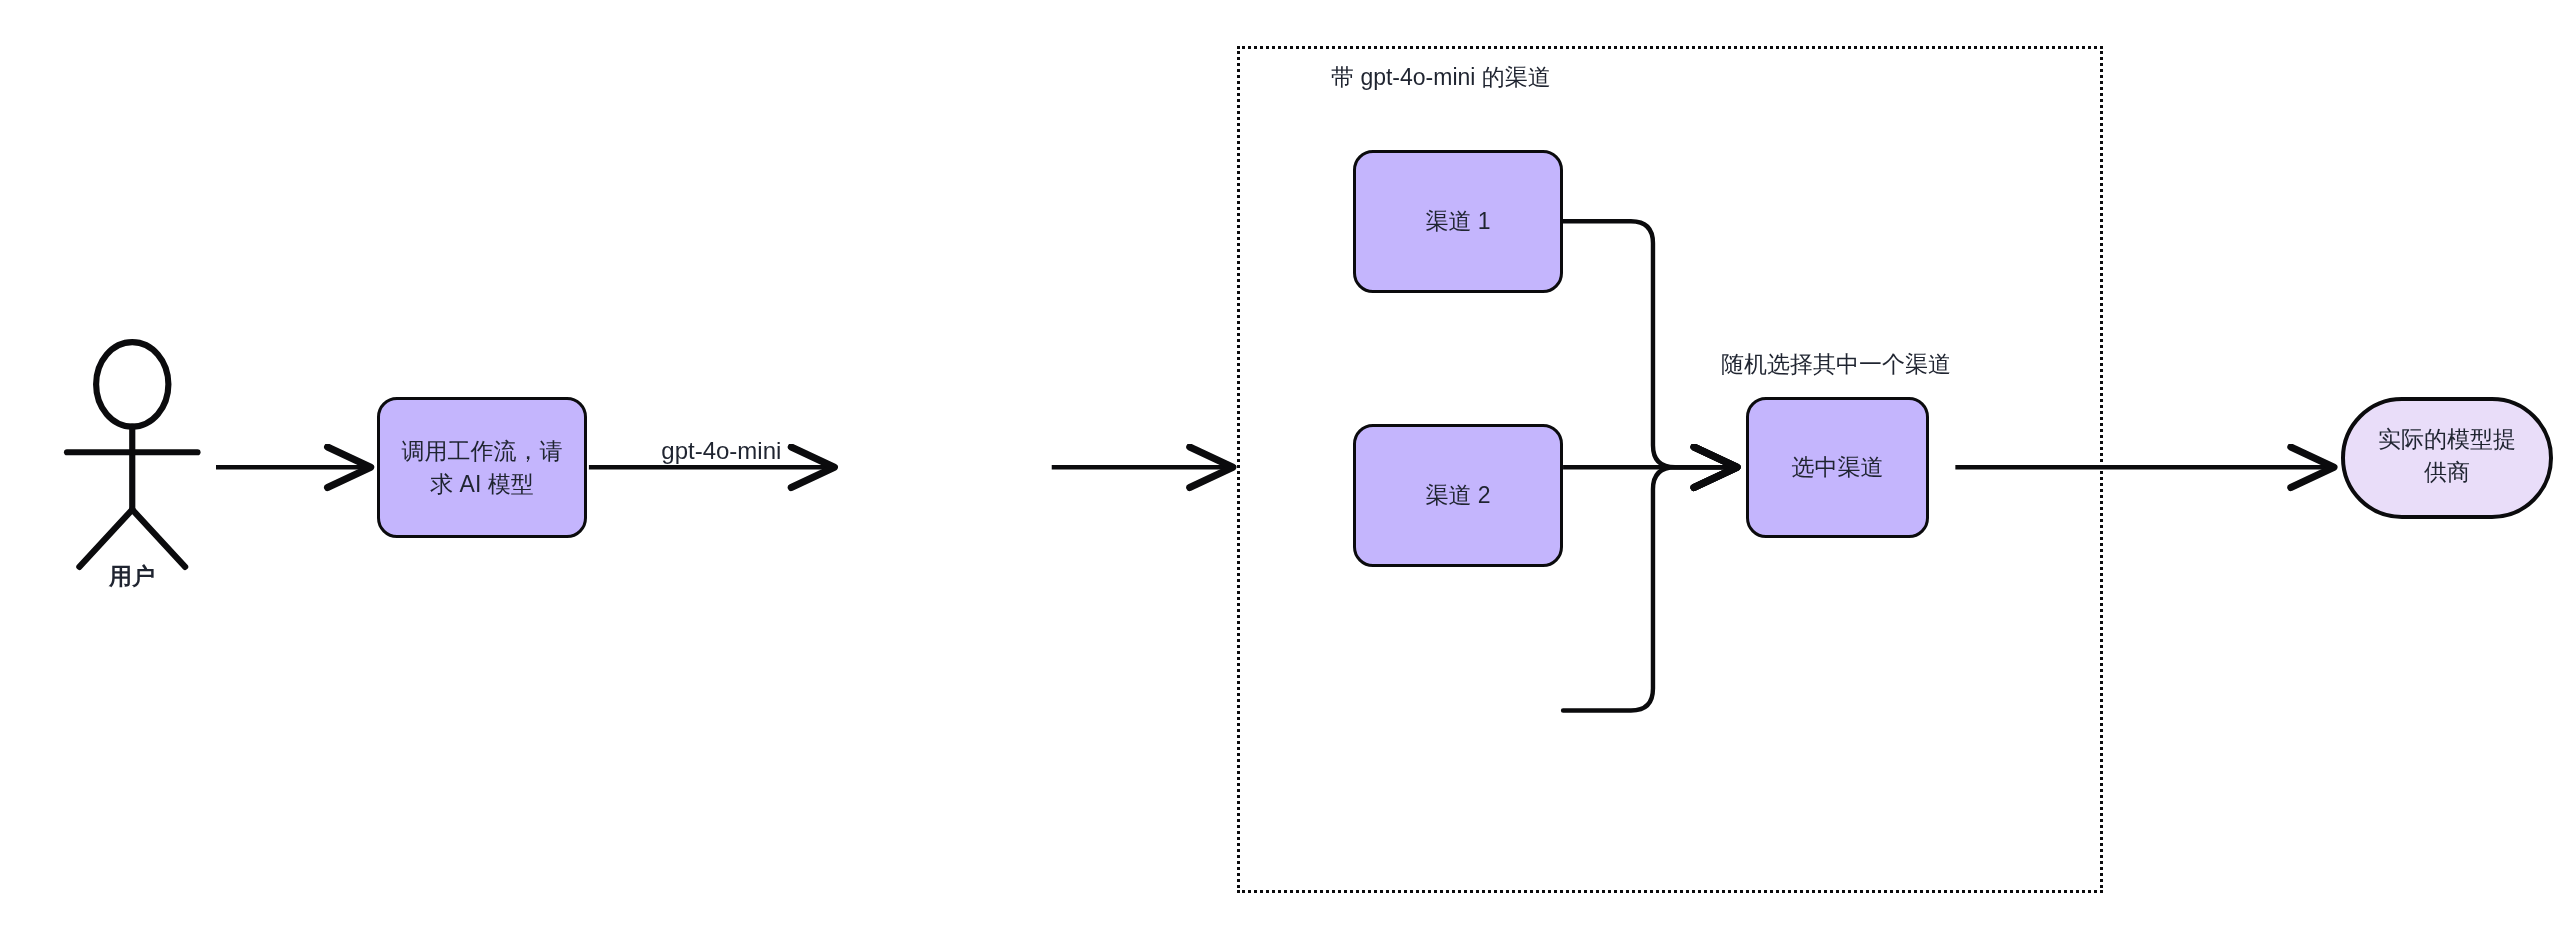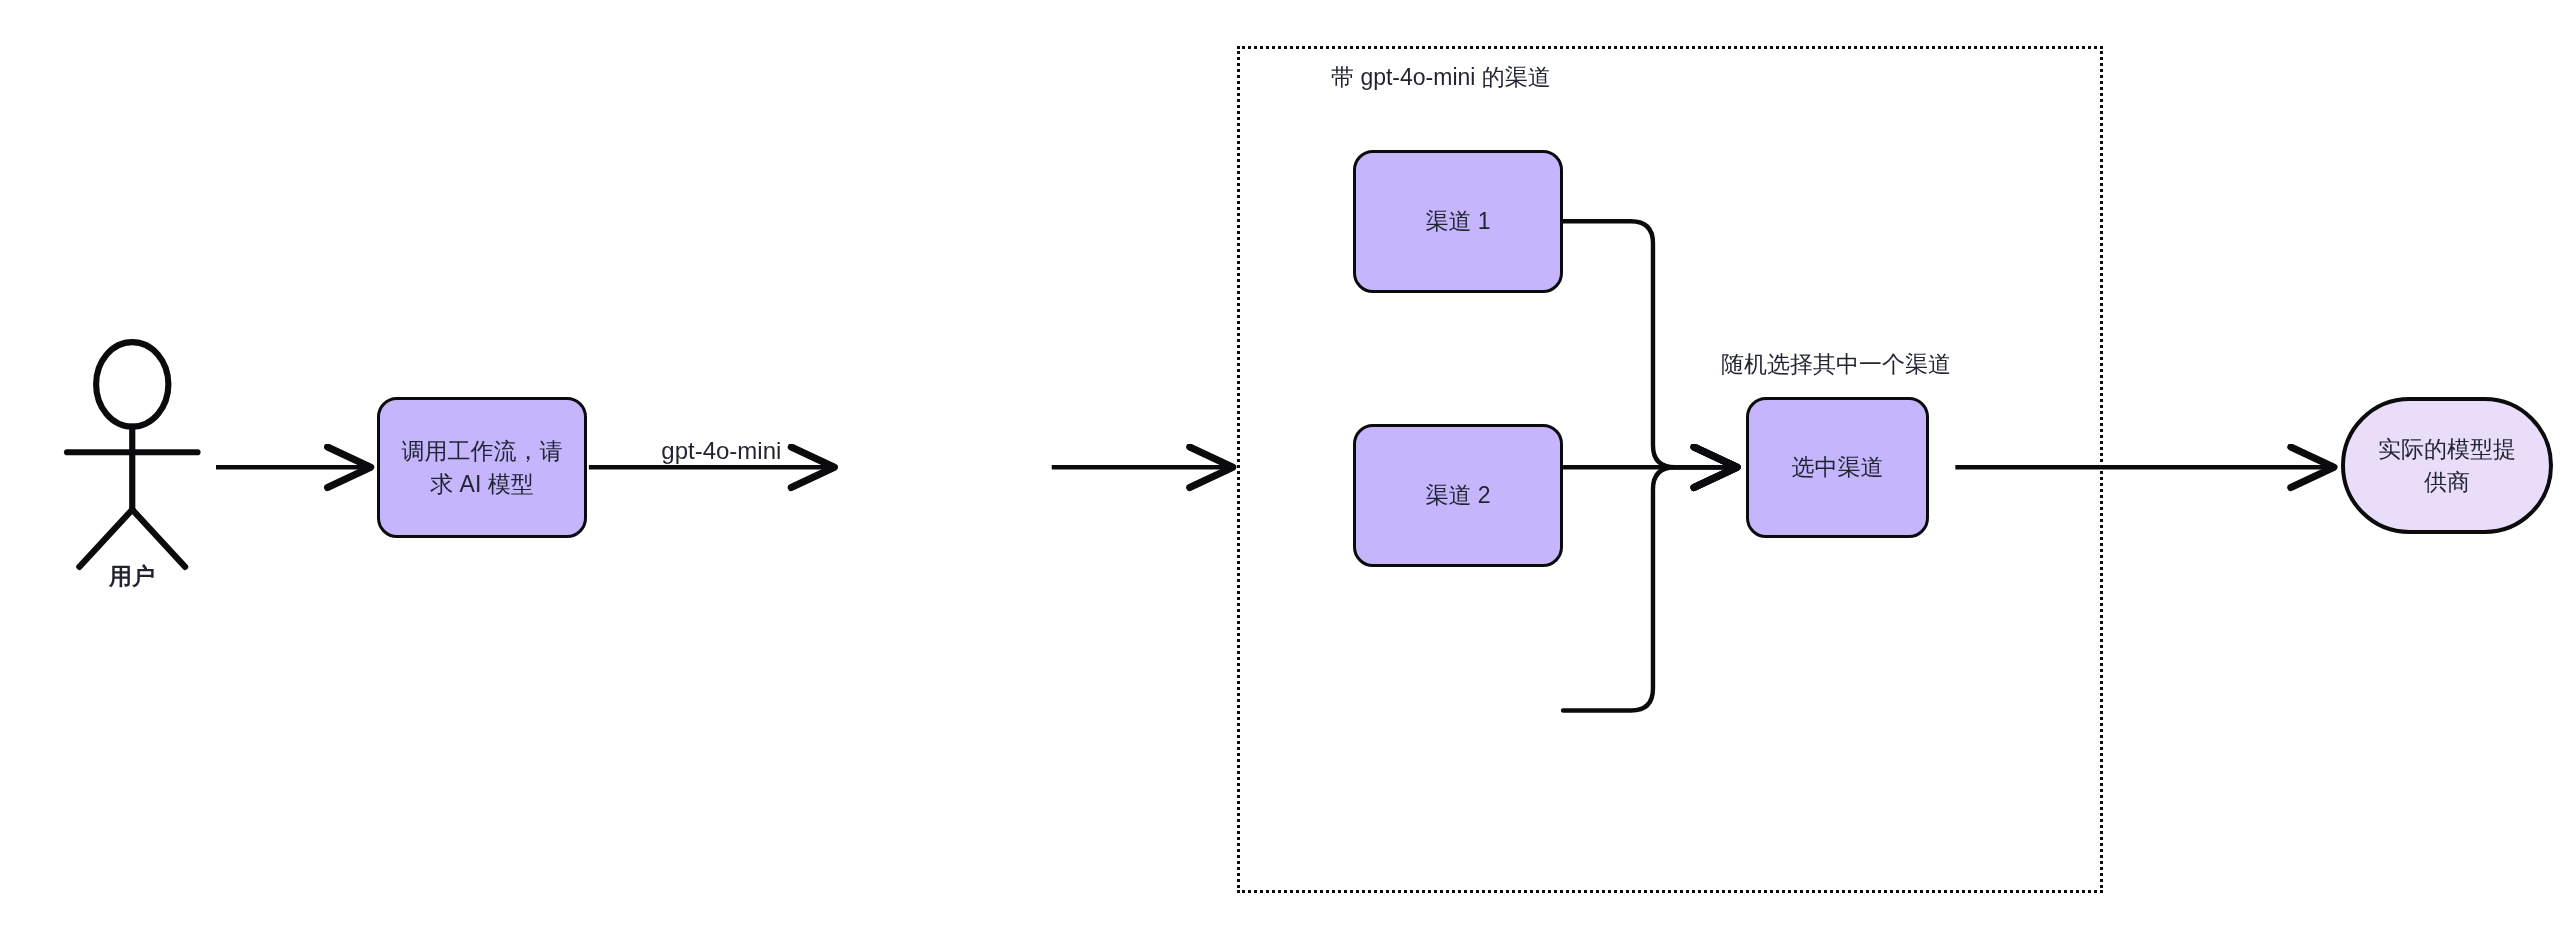--- a/index.html
+++ b/index.html
@@ -125,16 +125,16 @@
 
   <div class="node box-proc" style="left:1353px; top:150px; width:210px; height:143px;">渠道 1</div>
 
   <div class="node box-proc" style="left:1353px; top:396px; width:210px; height:143px;margin-top:28px;">渠道 2</div>
 
 
   <div class="free-label" style="left:1721px; top:350px;">随机选择其中一个渠道</div>
 
   <div class="node box-proc" style="left:1746px; top:397px; width:183px; height:141px;">选中渠道</div>
 
-  <div class="node box-round" style="left:2341px; top:397px; width:212px; height:137px; padding:0 26.4px;">实际的模型提供商</div>
+  <div class="node box-round" style="left:2341px; top:397px; width:212px; height:122px; padding:0 26.4px;font-family:Liberation Mono, monospace;">实际的模型提供商</div>
 
 </div>
 
 
 </body></html>

